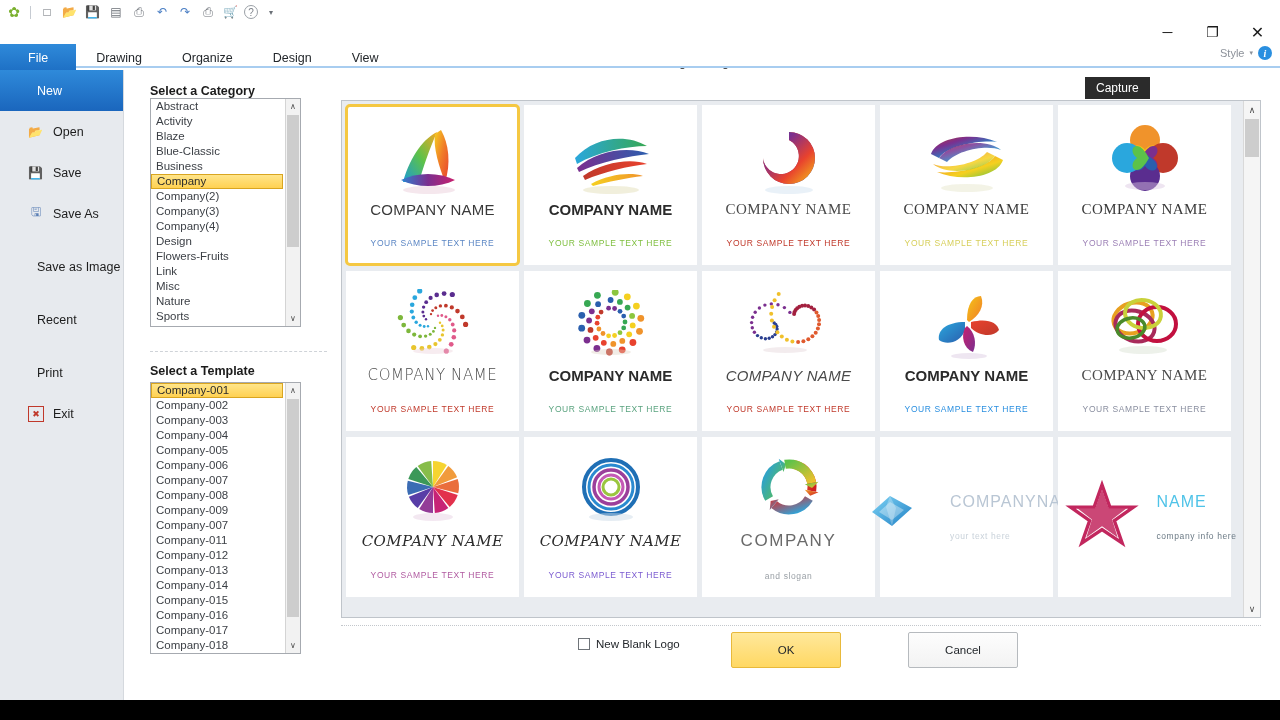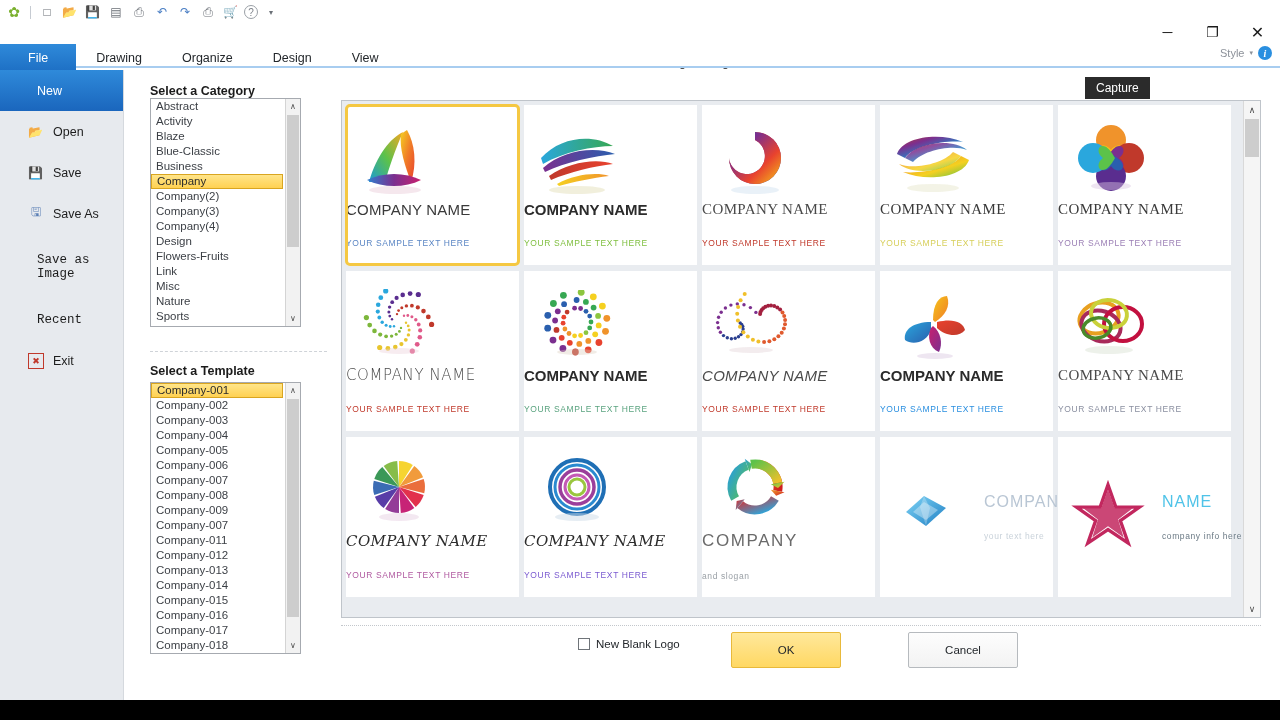--- a/index.html
+++ b/index.html
@@ -79,21 +79,21 @@
   .bs-item.active {
     background: linear-gradient(to bottom, #2f8ada, #1a66bd);
     color: #ffffff; position: relative;
   }
   .bs-item.active::after {
     content: ""; position: absolute; right: -8px; top: 50%;
     transform: translateY(-50%);
     border-top: 8px solid transparent; border-bottom: 8px solid transparent;
     border-left: 8px solid #1a66bd;
   }
-  .bs-item.gap-top { margin-top: 12px; font-family: Liberation Mono, monospace; }
+  .bs-item.gap-top { margin-top: 12px; }
   .mini-icon {
     width: 16px; height: 16px; display: flex; align-items: center;
     justify-content: center; font-size: 12px; flex: 0 0 16px;
   }
   .bs-right {
     position: absolute; left: 123px; top: 0; right: 0; height: 630px;
     background: #ffffff; border-left: 1px solid #d5d9de;
   }
   
   .panel-label {
@@ -136,21 +136,21 @@
     background: #ffffff; border: 1px solid #bfc4ca;
   }
   .gallery {
     position: absolute; left: 0; top: 0; right: 17px; bottom: 0;
     background: #e9ecf0; padding: 4px 0 0 4px;
     display: flex; flex-wrap: wrap; align-content: flex-start;
     gap: 6px 5px;
   }
   .thumb {
     width: 173px; height: 160px; background: #ffffff;
-    display: flex; flex-direction: column; 
+    display: flex; flex-direction: column; align-items: center;
     justify-content: center; position: relative;
   }
   .thumb.selected {
     outline: 3px solid #f5c842; outline-offset: -2px;
     border-radius: 4px; box-shadow: 0 0 0 1px #fff inset;
   }
   .logo-art {
     width: 105px; height: 76px; display: flex; align-items: center;
     justify-content: center; margin-bottom: 2px;
   }
@@ -271,20 +271,24 @@
           <span class="mini-icon" style="color: rgb(91, 127, 181);">🖫</span>
           <span>Save As</span>
         </div>
         <div class="bs-item gap-top">
           <span class="mini-icon" style="width: 0px; flex: 0 0 0px;"></span>
           <span>Save as Image</span>
         </div>
         <div class="bs-item gap-top">
           <span class="mini-icon" style="width: 0px; flex: 0 0 0px;"></span>
           <span>Recent</span>
+        </div>
+        <div class="bs-item gap-top">
+          <span class="mini-icon" style="width: 0px; flex: 0 0 0px;"></span>
+          <span>Print</span>
         </div>
         <div class="bs-item">
           <span class="mini-icon" style="color: rgb(192, 57, 43); border: 1px solid rgb(192, 57, 43); font-size: 9px;">✖</span>
           <span>Exit</span>
         </div>
       </div>
 
     <div class="bs-right">
 
       <div class="panel-label" style="left:26px; top:14px;">Select a Category</div>

